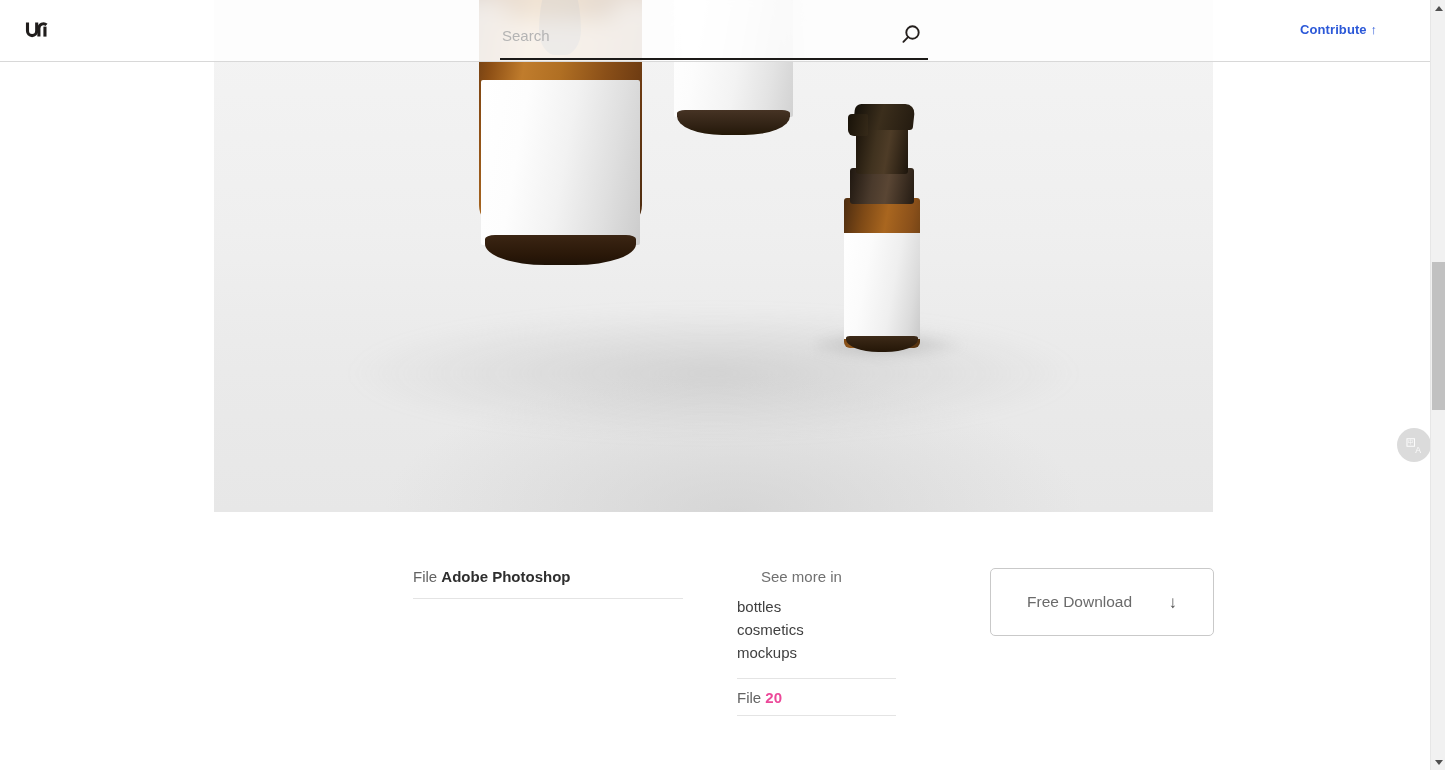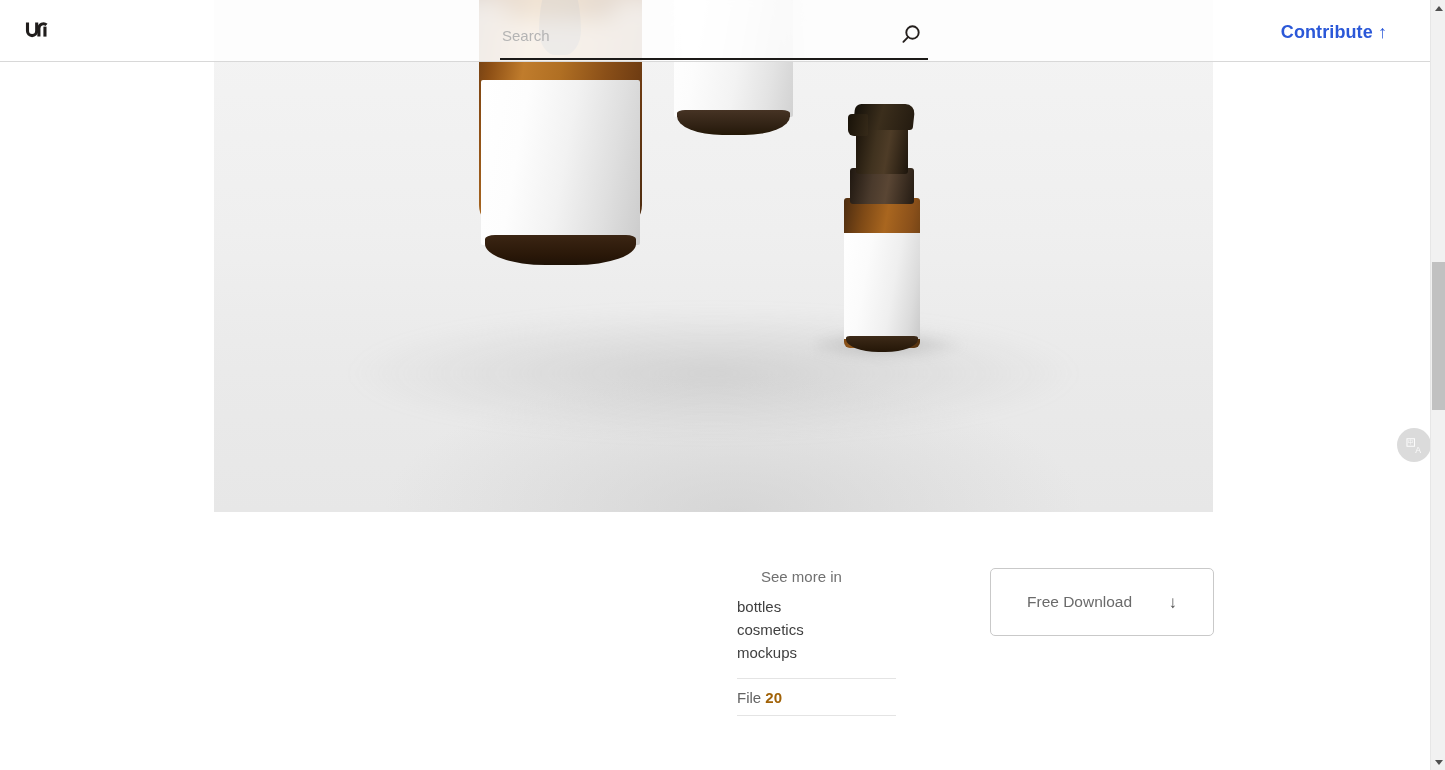--- a/index.html
+++ b/index.html
@@ -247,22 +247,22 @@
   .search-input::placeholder { color: #b4b4b4; }
   .search-icon {
     position: absolute;
     right: 4px; top: 8px;
     width: 26px; height: 26px;
     cursor: pointer;
   }
 
   .contribute {
     position: absolute;
-    right: 50px; top: 22px;
-    font-size: 18px;
+    right: 60px; top: 22px;
+    font-size: 13px;
     font-weight: bold;
     color: #2b58d8;
     cursor: pointer;
     letter-spacing: .1px;
     z-index: 3;
     white-space: nowrap;
   }
 
   
   .meta {
@@ -307,21 +307,21 @@
     line-height: 23px;
     cursor: pointer;
     text-decoration: none;
   }
   .views-block { margin-top: 14px; }
   .views-row {
     font-size: 15px;
     color: #636363;
     padding: 10px 0 9px 0;
   }
-  .views-row b { color: #a16207; font-weight: bold; }
+  .views-row b { color: #ec4899; font-weight: bold; }
 
   .download-btn {
     position: absolute;
     left: 990px; top: 568px;
     width: 224px; height: 68px;
     border: 1px solid #c9c9c9;
     border-radius: 5px;
     background: #ffffff;
     box-sizing: border-box;
     cursor: pointer;
@@ -466,20 +466,27 @@
           <line x1="10.0" y1="15.2" x2="5.4" y2="19.8" stroke="#241f1d" stroke-width="1.9" stroke-linecap="round"></line>
         </svg>
       </span>
     </div>
 
     <div class="contribute">Contribute ↑</div>
   </div>
 
   <div class="meta">
 
+    <div class="col-file">
+      <div class="row-label">
+        <span>File</span>
+        <b>Adobe Photoshop</b>
+      </div>
+      <div class="rule"></div>
+    </div>
 
     <div class="col-more">
       <div class="see-more-title">See more in</div>
       <a class="tag-link">bottles</a>
       <a class="tag-link">cosmetics</a>
       <a class="tag-link">mockups</a>
 
       <div class="views-block">
         <div class="rule"></div>
         <div class="views-row">

